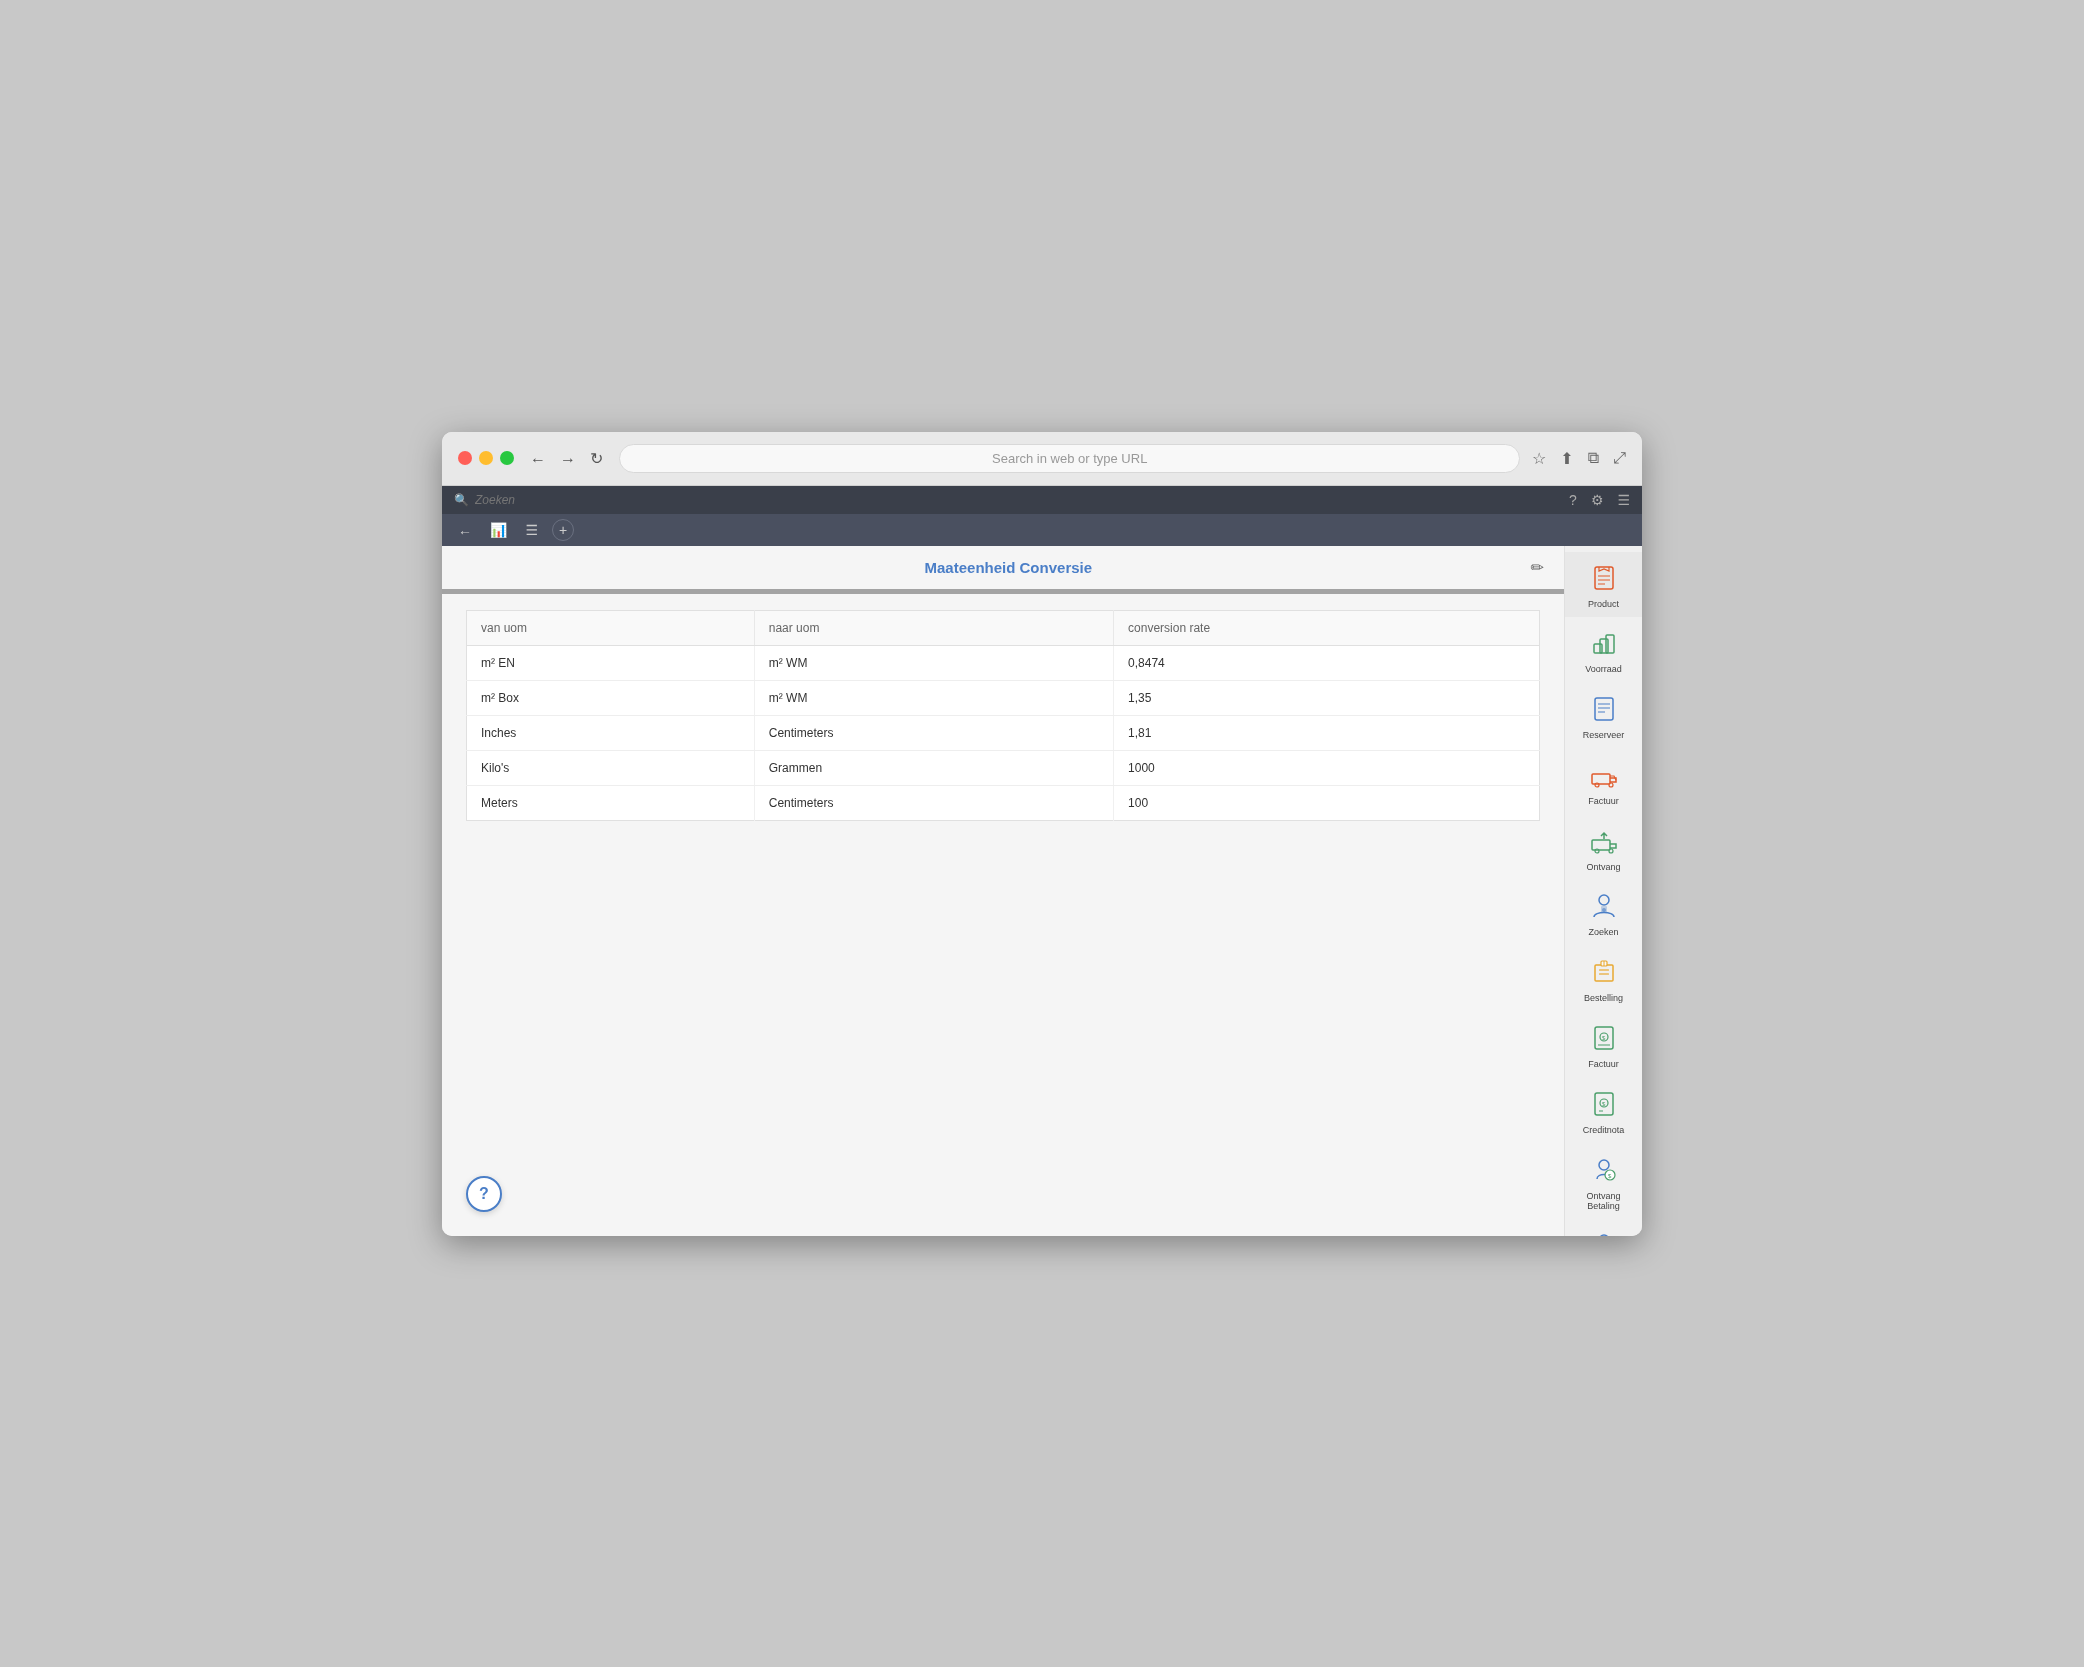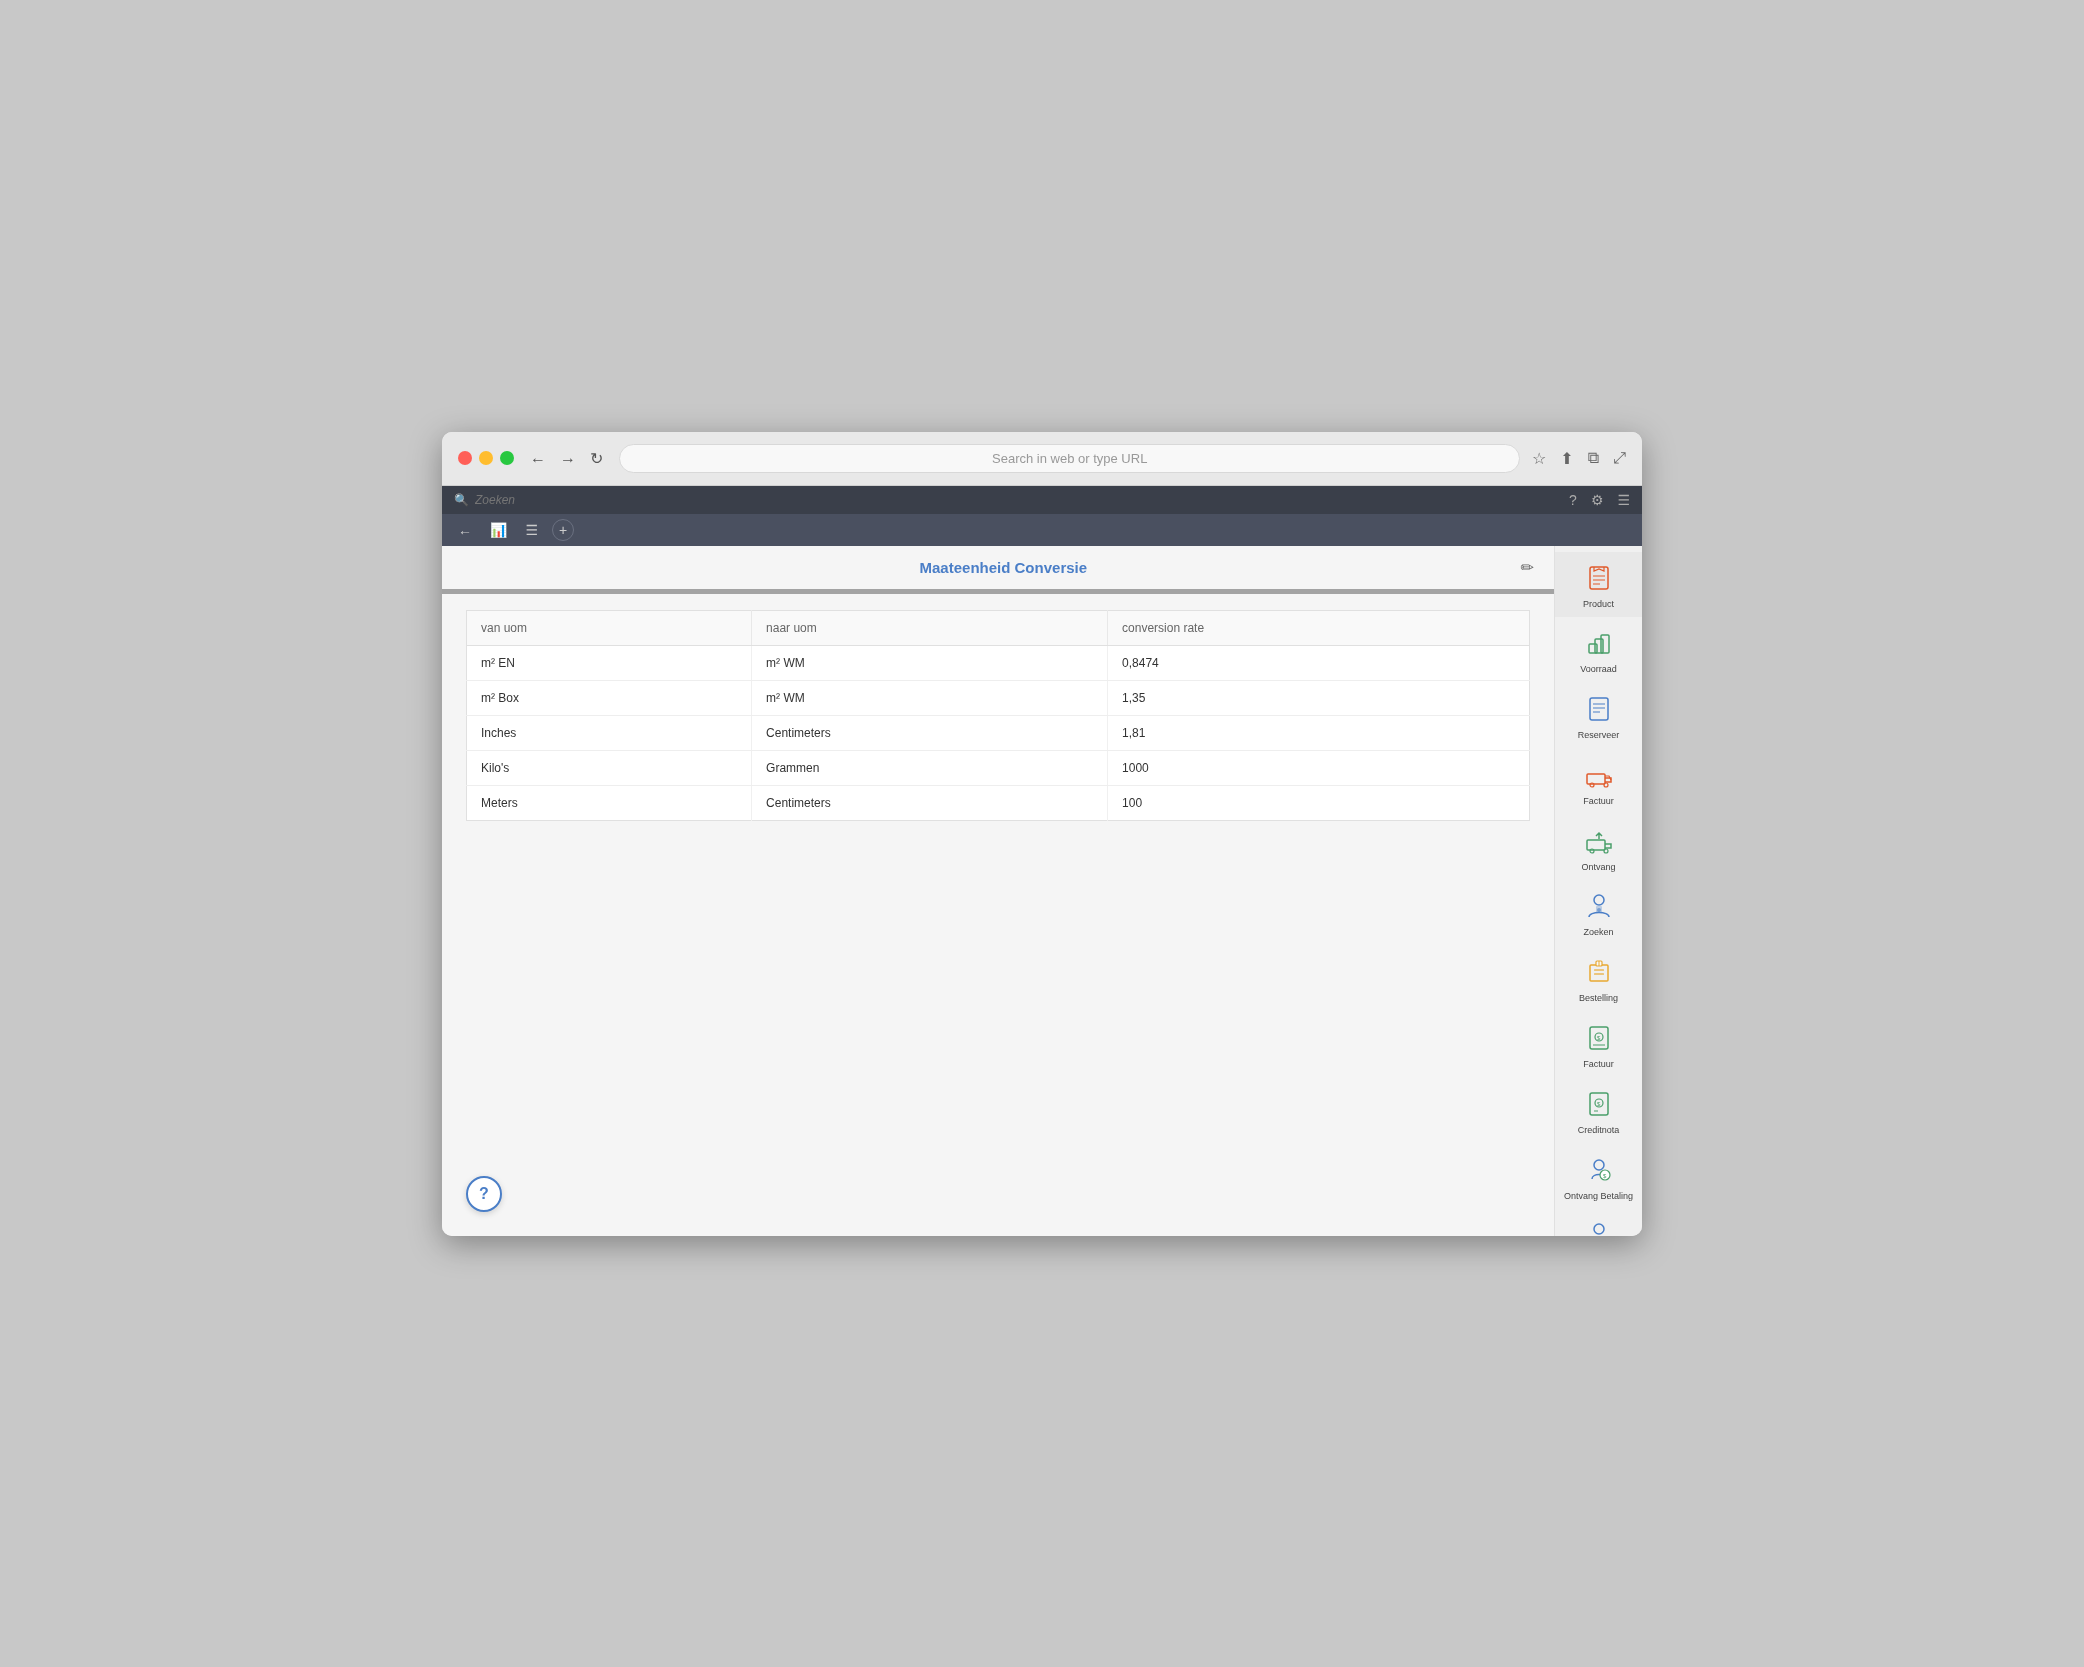--- a/index.html
+++ b/index.html
@@ -223,21 +223,21 @@
       color: #333;
       border-bottom: 1px solid #eee;
       border-right: 1px solid #f0f0f0;
       margin-top: 40px;
     }
     tr:last-child td { border-bottom: none; }
     th:last-child, td:last-child { border-right: none; }
 
     
     .right-sidebar {
-      width: 88px;
+      width: 78px;
       background: #f0f0f0;
       border-left: 1px solid #e0e0e0;
       display: flex;
       flex-direction: column;
       align-items: center;
       padding: 6px 0;
       overflow-y: auto;
     }
     .sidebar-item {
       display: flex;

